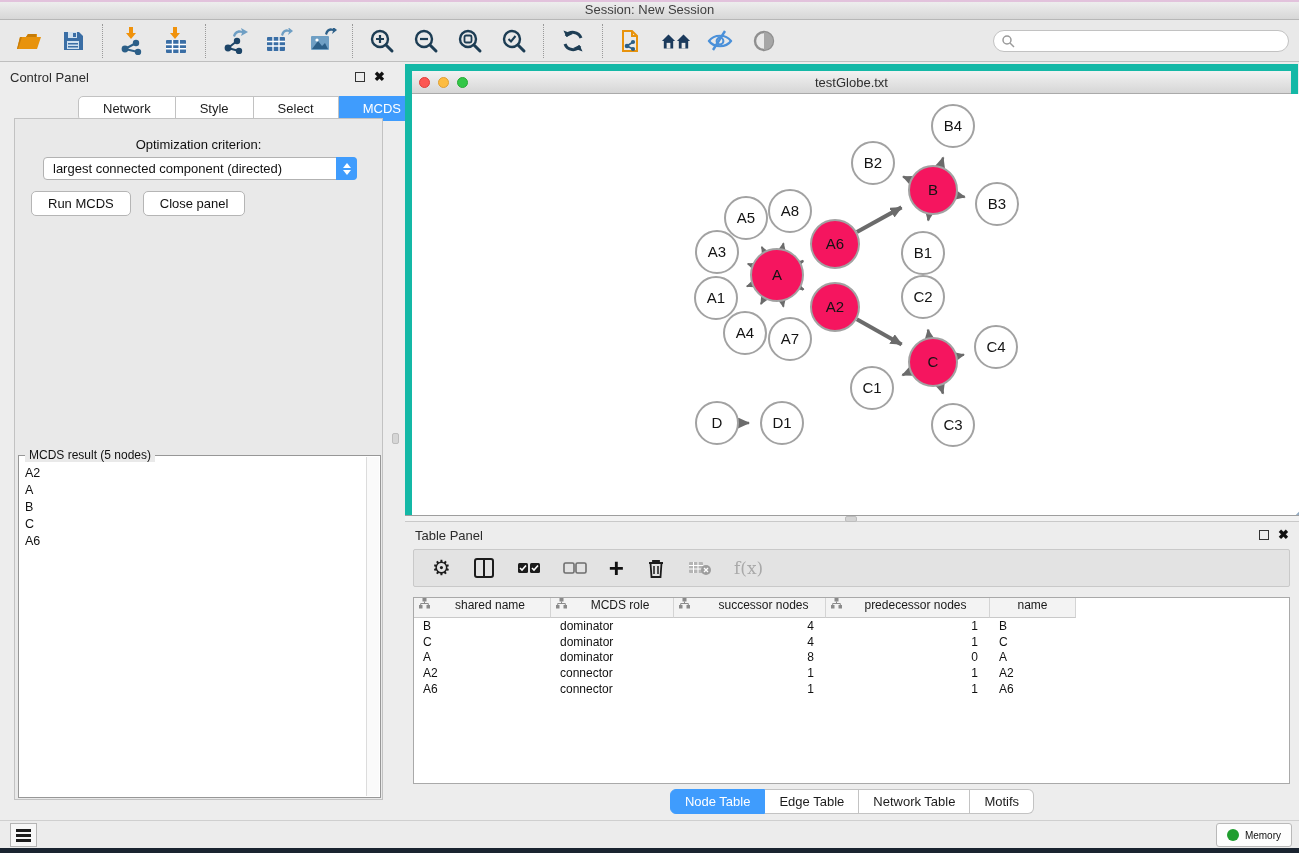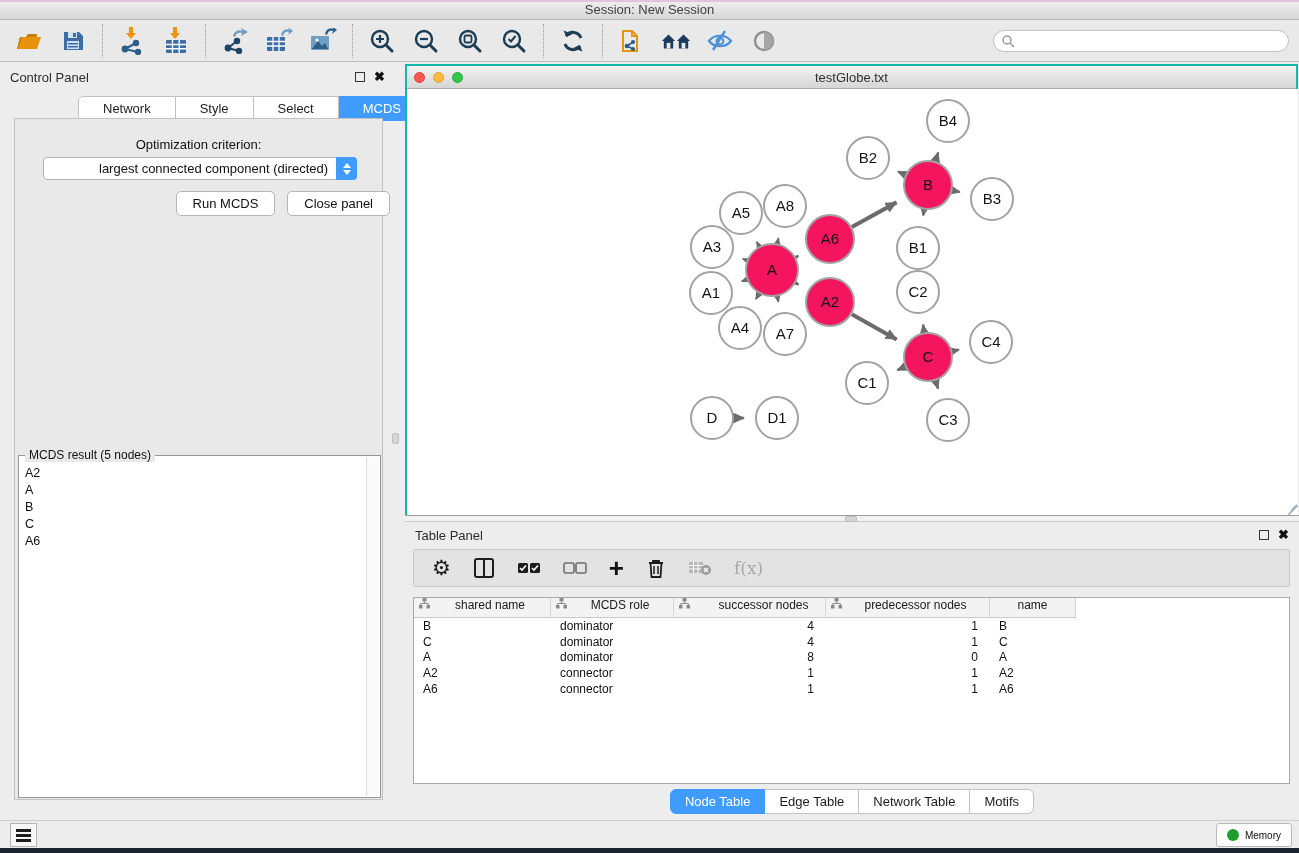--- a/index.html
+++ b/index.html
@@ -41,43 +41,43 @@
   .cp-tab { font-size:13px; padding:4px 24px; background:#fff; border:1px solid #c2c2c2;
     border-left:none; color:#1c1c1c; }
   .cp-tab:first-child { border-left:1px solid #c2c2c2; border-radius:5px 0 0 5px; }
   .cp-tab:last-child { border-radius:0 5px 5px 0; }
   .cp-tab.active { background:#3f9cfd; border-color:#3f9cfd; color:#fff; }
 
   .cp-content { position:absolute; left:14px; top:54px; width:369px; height:682px;
     background:#e9e9e9; border:1px solid #c2c2c2; }
   .opt-label { position:absolute; left:0; top:18px; width:100%; text-align:center; font-size:13px; color:#111; }
   .combo { position:absolute; left:28px; top:38px; width:314px; height:23px; background:#fff;
-    border:1px solid #b2b2b2; border-radius:4px; display:flex; align-items:center;padding-left:46px; }
+    border:1px solid #b2b2b2; border-radius:4px; display:flex; align-items:center; }
   .combo-text { font-size:13px; color:#111; padding-left:9px; flex:1; white-space:nowrap; }
   .combo-stepper { width:21px; height:23px; margin-right:-1px; background:#3f9cfd; border-radius:0 4px 4px 0;
     display:flex; flex-direction:column; align-items:center; justify-content:center; gap:2px; }
   .chev-up { width:0; height:0; border-left:4px solid transparent; border-right:4px solid transparent; border-bottom:5px solid #fff; }
   .chev-dn { width:0; height:0; border-left:4px solid transparent; border-right:4px solid transparent; border-top:5px solid #fff; }
-  .cp-buttons { position:absolute; left:8px; top:72px; width:100%; display:flex; justify-content:flex-end; gap:12px; }
+  .cp-buttons { position:absolute; left:16px; top:72px; width:100%; display:flex; justify-content:flex-start; gap:12px; }
   .btn { font-size:13px; color:#111; background:#fff; border:1px solid #b5b5b5; border-radius:5px;
     padding:4px 16px; }
 
   .result-box { position:absolute; left:3px; top:336px; width:363px; height:343px; border:1px solid #979797; background:#fff; }
   .result-legend { position:absolute; left:6px; top:-8px; background:#e9e9e9; padding:0 4px; font-size:12px; color:#111; }
   .result-list { position:absolute; left:1px; top:8px; width:346px; height:332px; overflow:hidden; }
   .result-list div { font-size:12.5px; color:#111; padding:1.5px 0 1.5px 5px; }
   .result-scroll { position:absolute; right:1px; top:1px; width:13px; height:339px; background:#fafafa; border-left:1px solid #dcdcdc; }
 
   
   .v-divider-grip { left:392px; top:433px; width:7px; height:11px; background:#d6d6d6; border:1px solid #bdbdbd; border-radius:2px; }
   .h-divider { left:405px; top:515px; width:894px; height:7px; background:#f2f2f2; border-top:1px solid #9e9e9e; border-bottom:1px solid #c9c9c9; }
   .h-divider-grip { left:845px; top:516px; width:12px; height:6px; background:#d4d4d4; border:1px solid #bdbdbd; border-radius:2px; }
 
   
-  .net-window { left:405px; top:64px; width:893px; height:451px; border:2px solid #14b8a6; background:#fff; }
+  .net-window { left:405px; top:64px; width:893px; height:451px; border:7px solid #14b8a6; background:#fff; }
   .net-titlebar { height:23px; background:linear-gradient(#f2f2f2,#d6d6d6); border-bottom:1px solid #aaa;
     display:flex; align-items:center; justify-content:center; position:relative; }
   .net-titlebar .lights { left:7px; }
   .net-titlebar .light { width:11px; height:11px; }
   .net-title { font-size:13px; color:#2f2f2f; }
   .net-canvas { position:relative; width:891px; height:426px; background:#fff; }
   .resize-grip { position:absolute; right:2px; bottom:2px; width:12px; height:12px; }
   .resize-grip div { position:absolute; background:#8fa8bf; height:1px; transform:rotate(-45deg); }
 
   

